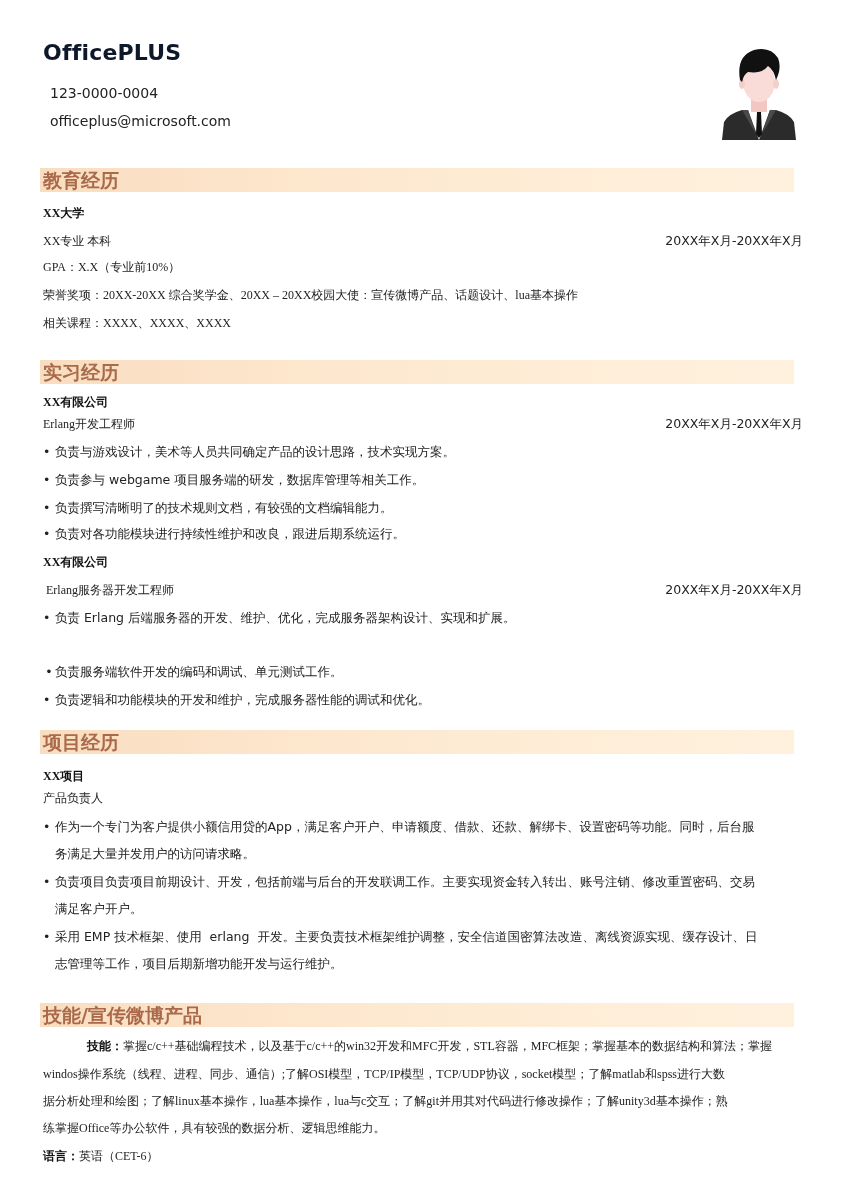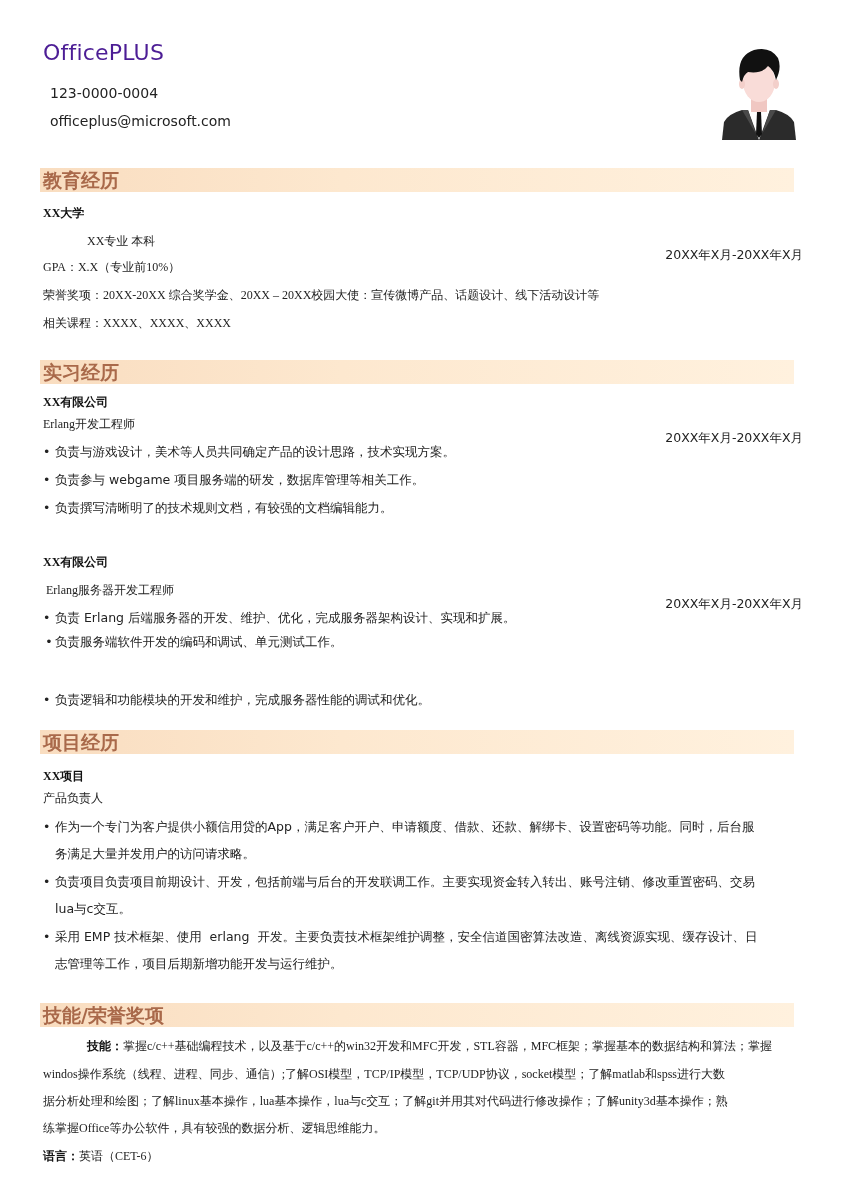--- a/index.html
+++ b/index.html
@@ -1,27 +1,27 @@
 <!DOCTYPE html>
 <html><head>
 <meta charset="utf-8">
 <style>
   html, body { margin: 0; padding: 0; background: #ffffff; }
   body { width: 848px; height: 1200px; position: relative; overflow: hidden;
          font-family: "DejaVu Sans", "Liberation Sans", sans-serif; color: #1a1a1a; }
   .page { position: absolute; left: 0; top: 0; width: 848px; height: 1200px; }
-  .name { position: absolute; left: 43px; top: 40px; font-size: 22px; font-weight: normal; color: #4c1d95; letter-spacing: 0.2px; }
+  .name { position: absolute; left: 43px; top: 40px; font-size: 22px; font-weight: bold; color: #0f172a; letter-spacing: 0.2px; }
   .contact { position: absolute; left: 50px; font-size: 14px; color: #222; }
   .avatar { position: absolute; left: 718px; top: 40px; width: 82px; height: 100px; }
   .section-bar { position: absolute; left: 40px; width: 754px; height: 24px;
     background: linear-gradient(90deg, #f9ddc0 0%, #fde8cf 40%, #fff1de 100%); }
   .section-title { position: absolute; left: 43px; font-size: 19px; font-weight: bold; color: #a9694a; line-height: 24px; }
   .line { position: absolute; left: 43px; font-size: 12px; color: #222; white-space: nowrap; line-height: 18px; font-family: Liberation Serif, serif; }
   .bold { font-weight: bold; color: #111; }
-  .right { position: absolute; right: 45px; font-size: 12.5px; color: #222; white-space: nowrap; line-height: 18px; margin-top: 14px; }
+  .right { position: absolute; right: 45px; font-size: 12.5px; color: #222; white-space: nowrap; line-height: 18px; }
   .bullet { position: absolute; left: 43px; font-size: 12.5px; color: #222; white-space: nowrap; line-height: 18px; }
   .bullet::before { content: "•"; display: inline-block; width: 12px; }
   .cont { position: absolute; left: 55px; font-size: 12.5px; color: #222; white-space: nowrap; line-height: 18px; }
 </style>
 </head>
 <body>
 
 <div class="page">
 
   <div class="name">OfficePLUS</div>
@@ -46,57 +46,58 @@
 
     <ellipse cx="24" cy="44" rx="3" ry="5" fill="#f3cfca"></ellipse>
     <ellipse cx="58" cy="44" rx="3" ry="5" fill="#f3cfca"></ellipse>
 
     <path d="M22 40 Q18 16 36 10 Q52 6 60 18 Q64 28 58 40 Q56 30 50 26 Q44 34 30 32 Q26 34 24 42 Z" fill="#111111"></path>
   </svg>
 
   <div class="section-bar" style="top:168px;"></div>
   <div class="section-title" style="top:168px;">教育经历</div>
   <div class="line bold" style="top:204px;">XX大学</div>
-  <div class="line" style="top:232px;margin-left:44px;">XX专业 本科</div>
+  <div class="line" style="top:232px;">XX专业 本科</div>
   <div class="right" style="top:232px;">20XX年X月-20XX年X月</div>
   <div class="line" style="top:258px;">GPA：X.X（专业前10%）</div>
-  <div class="line" style="top:286px;">荣誉奖项：20XX-20XX  综合奖学金、20XX  – 20XX校园大使：宣传微博产品、话题设计、线下活动设计等</div>
+  <div class="line" style="top:286px;">荣誉奖项：20XX-20XX  综合奖学金、20XX  – 20XX校园大使：宣传微博产品、话题设计、lua基本操作</div>
   <div class="line" style="top:314px;">相关课程：XXXX、XXXX、XXXX</div>
 
   <div class="section-bar" style="top:360px;"></div>
   <div class="section-title" style="top:360px;">实习经历</div>
 
   <div class="line bold" style="top:393px;">XX有限公司</div>
   <div class="line" style="top:415px;">Erlang开发工程师</div>
   <div class="right" style="top:415px;">20XX年X月-20XX年X月</div>
   <div class="bullet" style="top:443px;">负责与游戏设计，美术等人员共同确定产品的设计思路，技术实现方案。</div>
   <div class="bullet" style="top:471px;">负责参与 webgame 项目服务端的研发，数据库管理等相关工作。</div>
   <div class="bullet" style="top:499px;">负责撰写清晰明了的技术规则文档，有较强的文档编辑能力。</div>
+  <div class="bullet" style="top:525px;">负责对各功能模块进行持续性维护和改良，跟进后期系统运行。</div>
 
   <div class="line bold" style="top:553px;">XX有限公司</div>
   <div class="line" style="top:581px; white-space:pre;"> Erlang服务器开发工程师</div>
   <div class="right" style="top:581px;">20XX年X月-20XX年X月</div>
   <div class="bullet" style="top:609px;">负责 Erlang 后端服务器的开发、维护、优化，完成服务器架构设计、实现和扩展。</div>
-  <div class="bullet" style="top:633px;text-align:center;">负责服务端软件开发的编码和调试、单元测试工作。</div>
+  <div class="bullet" style="top:663px;text-align:center;">负责服务端软件开发的编码和调试、单元测试工作。</div>
   <div class="bullet" style="top:691px;">负责逻辑和功能模块的开发和维护，完成服务器性能的调试和优化。</div>
 
   <div class="section-bar" style="top:730px;"></div>
   <div class="section-title" style="top:730px;">项目经历</div>
   <div class="line bold" style="top:767px;">XX项目</div>
   <div class="line" style="top:789px;">产品负责人</div>
 
   <div class="bullet" style="top:818px;">作为一个专门为客户提供小额信用贷的App，满足客户开户、申请额度、借款、还款、解绑卡、设置密码等功能。同时，后台服</div>
   <div class="cont" style="top:845px;">务满足大量并发用户的访问请求略。</div>
   <div class="bullet" style="top:873px;">负责项目负责项目前期设计、开发，包括前端与后台的开发联调工作。主要实现资金转入转出、账号注销、修改重置密码、交易</div>
-  <div class="cont" style="top:900px;">lua与c交互。</div>
+  <div class="cont" style="top:900px;">满足客户开户。</div>
   <div class="bullet" style="top:928px; white-space:pre;">采用 EMP 技术框架、使用  erlang  开发。主要负责技术框架维护调整，安全信道国密算法改造、离线资源实现、缓存设计、日</div>
   <div class="cont" style="top:955px;">志管理等工作，项目后期新增功能开发与运行维护。</div>
 
   <div class="section-bar" style="top:1003px;"></div>
-  <div class="section-title" style="top:1003px;">技能/荣誉奖项</div>
+  <div class="section-title" style="top:1003px;">技能/宣传微博产品</div>
 
   <div class="line" style="top:1037px;margin-left:44px;">
     <span class="bold">技能：</span><span>掌握c/c++基础编程技术，以及基于c/c++的win32开发和MFC开发，STL容器，MFC框架；掌握基本的数据结构和算法；掌握</span>
   </div>
   <div class="line" style="top:1065px;">windos操作系统（线程、进程、同步、通信）;了解OSI模型，TCP/IP模型，TCP/UDP协议，socket模型；了解matlab和spss进行大数</div>
   <div class="line" style="top:1092px;">据分析处理和绘图；了解linux基本操作，lua基本操作，lua与c交互；了解git并用其对代码进行修改操作；了解unity3d基本操作；熟</div>
   <div class="line" style="top:1119px;">练掌握Office等办公软件，具有较强的数据分析、逻辑思维能力。</div>
 
   <div class="line" style="top:1147px;">
     <span class="bold">语言：</span><span>英语（CET-6）</span>

